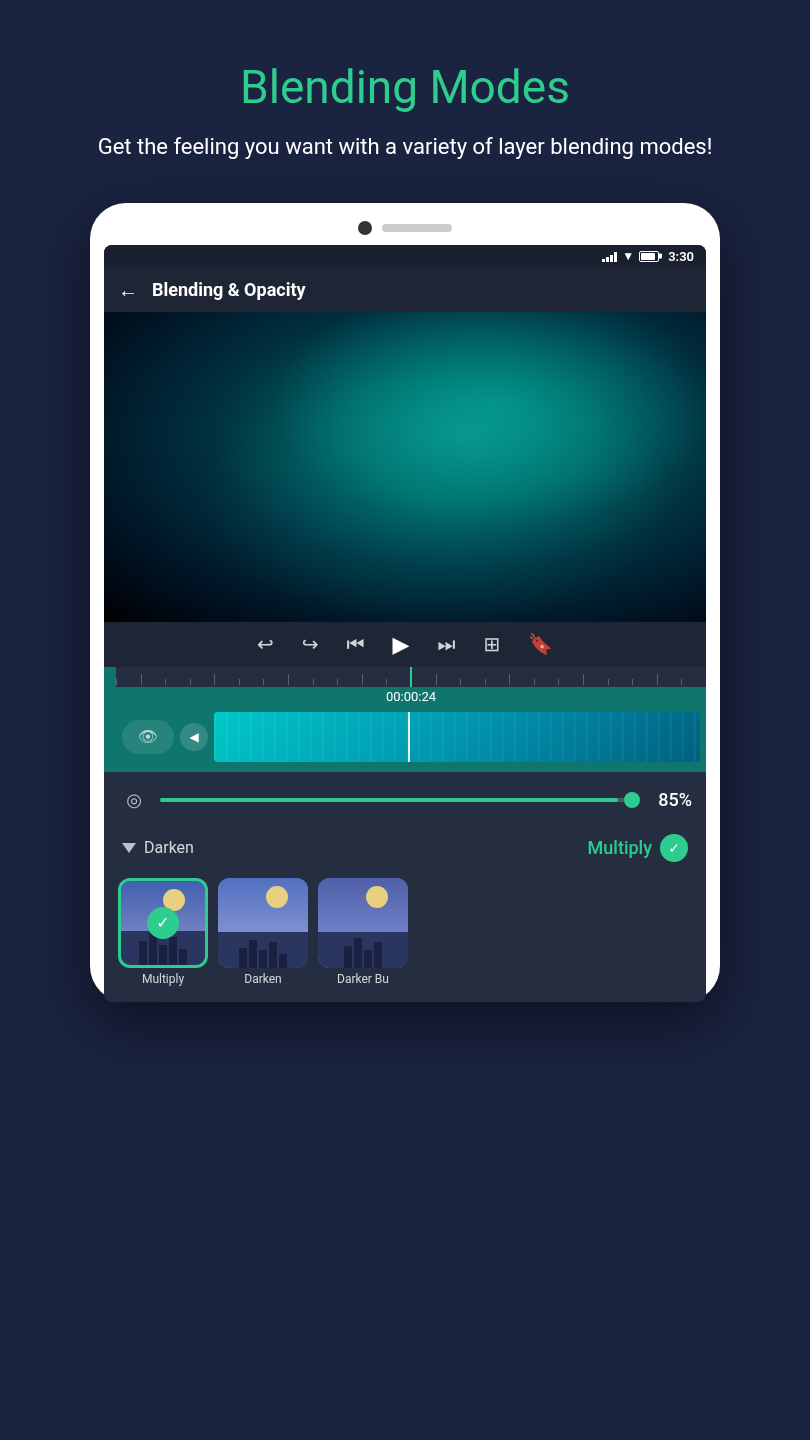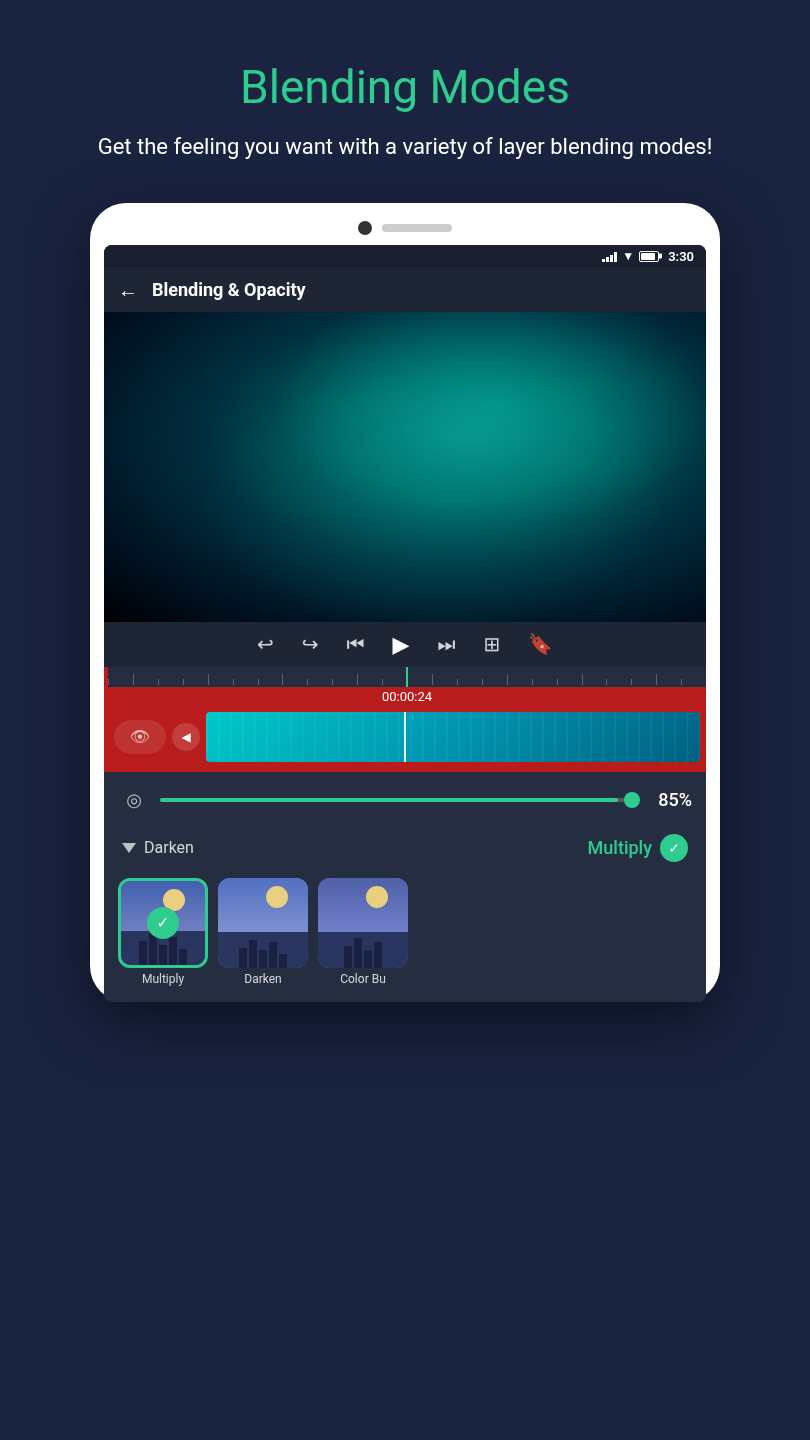--- a/index.html
+++ b/index.html
@@ -167,22 +167,22 @@
     .ctrl-btn {
       color: rgba(255,255,255,0.8);
       font-size: 20px;
       cursor: pointer;
     }
     .play-btn {
       color: white;
       font-size: 22px;
     }
     .timeline-area {
-      background: #b91c1c;
-      padding: 0 0 6px 4px;
+      background: #0f766e;
+      padding: 0 0 6px 12px;
     }
     .timeline-ruler {
       height: 20px;
       background: #252d40;
       position: relative;
       overflow: hidden;
     }
     .ruler-marks {
       display: flex;
       height: 100%;
@@ -617,20 +617,20 @@
               <div class="thumb-city-sky" style="background: linear-gradient(180deg, #5060a8 0%, #7080c8 100%)"></div>
               <div class="thumb-city-buildings">
                 <div class="building" style="height:22px"></div>
                 <div class="building" style="height:30px"></div>
                 <div class="building" style="height:18px"></div>
                 <div class="building" style="height:26px"></div>
               </div>
               <div class="thumb-moon"></div>
             </div>
           </div>
-          <span class="thumb-label">Color Bu</span>
+          <span class="thumb-label">Darker Bu</span>
         </div>
 
       </div>
     </div>
 
   </div>
 </div>
 
 </body></html>

